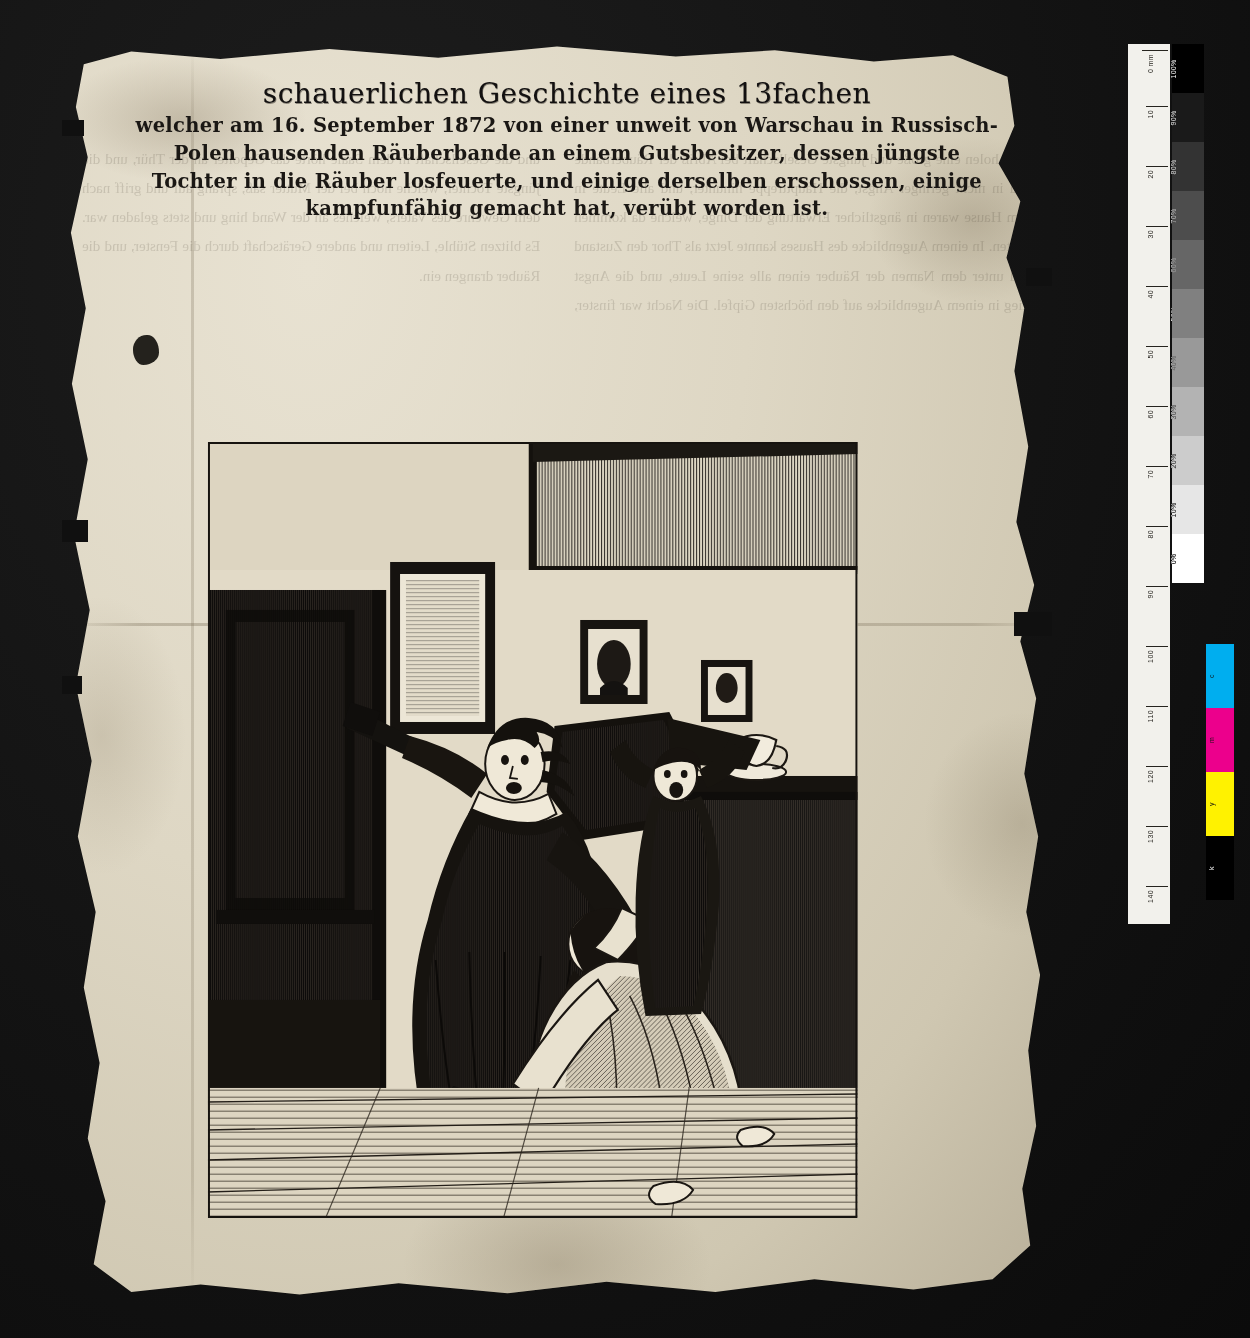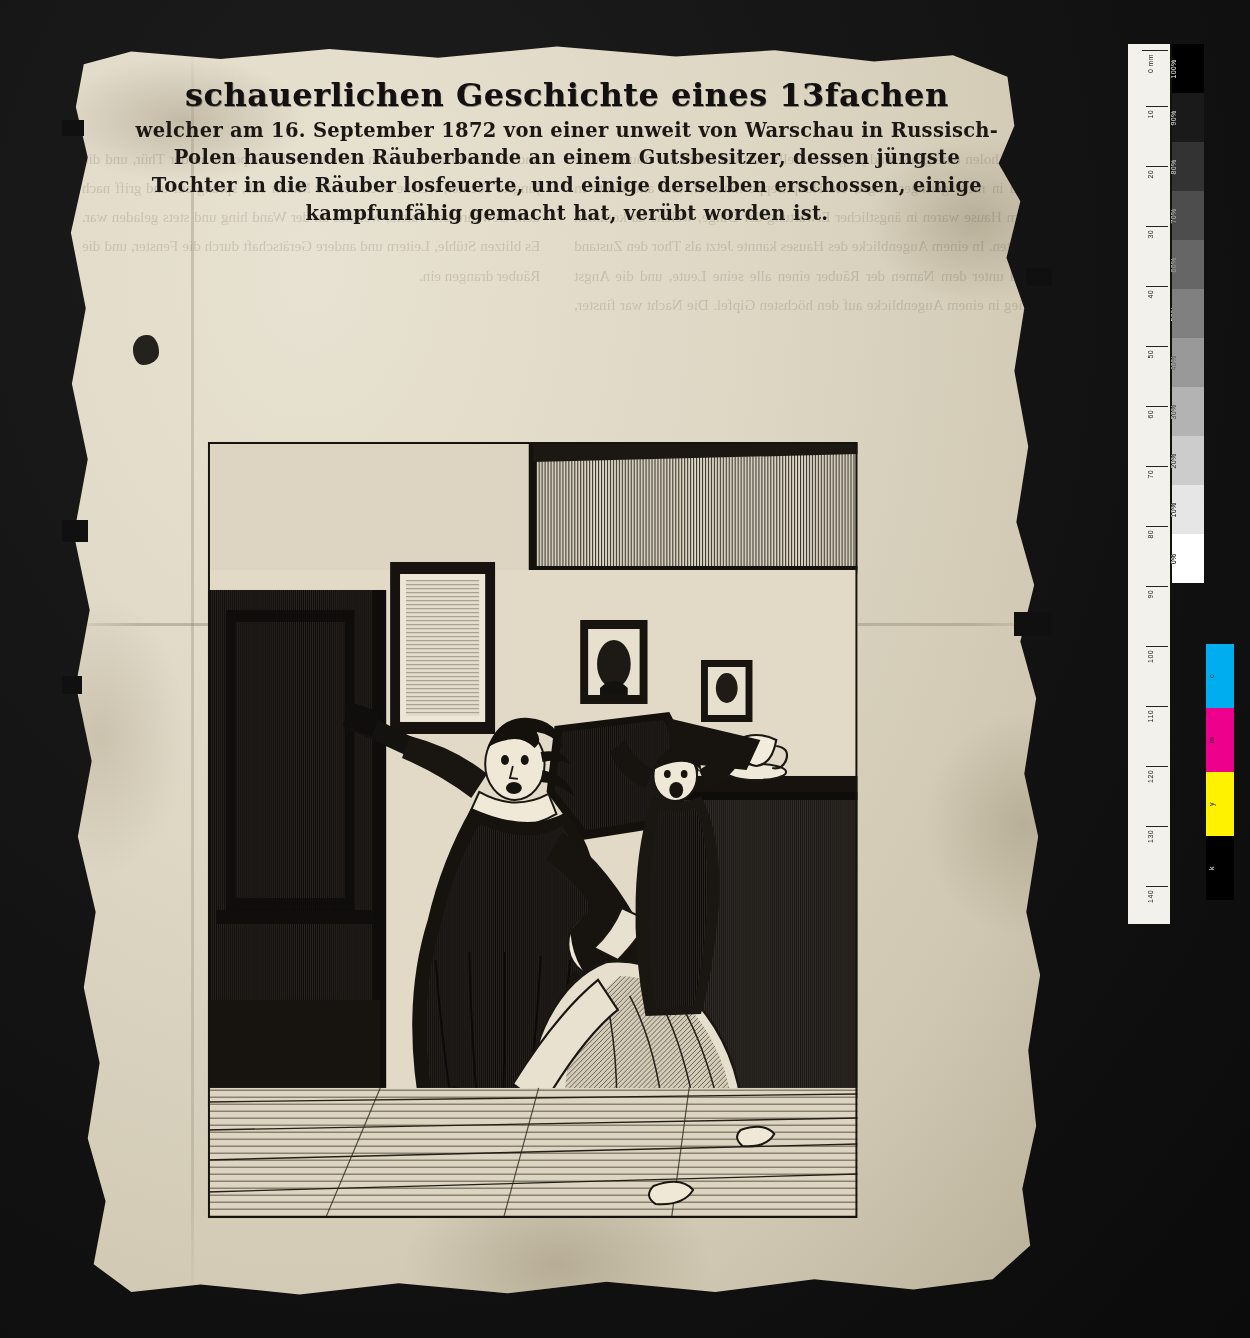--- a/index.html
+++ b/index.html
@@ -122,22 +122,22 @@
     font-size: 20px;
     letter-spacing: 2px;
     word-spacing: 7px;
     color: #1a1714;
     margin: 0 0 8px 0;
     text-shadow: 0.5px 0.4px 0 rgba(40,34,26,0.35);
   }
 
   .head1 {
     font-family: "DejaVu Serif", serif;
-    font-weight: 700;
-    font-size: 32px;
+    font-weight: 400;
+    font-size: 28px;
     line-height: 1.06;
     letter-spacing: 0.5px;
     margin: 2px 0 2px 0;
     color: #121010;
     text-shadow: 0.6px 0.5px 0 rgba(30,26,20,0.45);
   }
 
   .head2 {
     font-family: "DejaVu Serif", serif;
     font-weight: 700;

